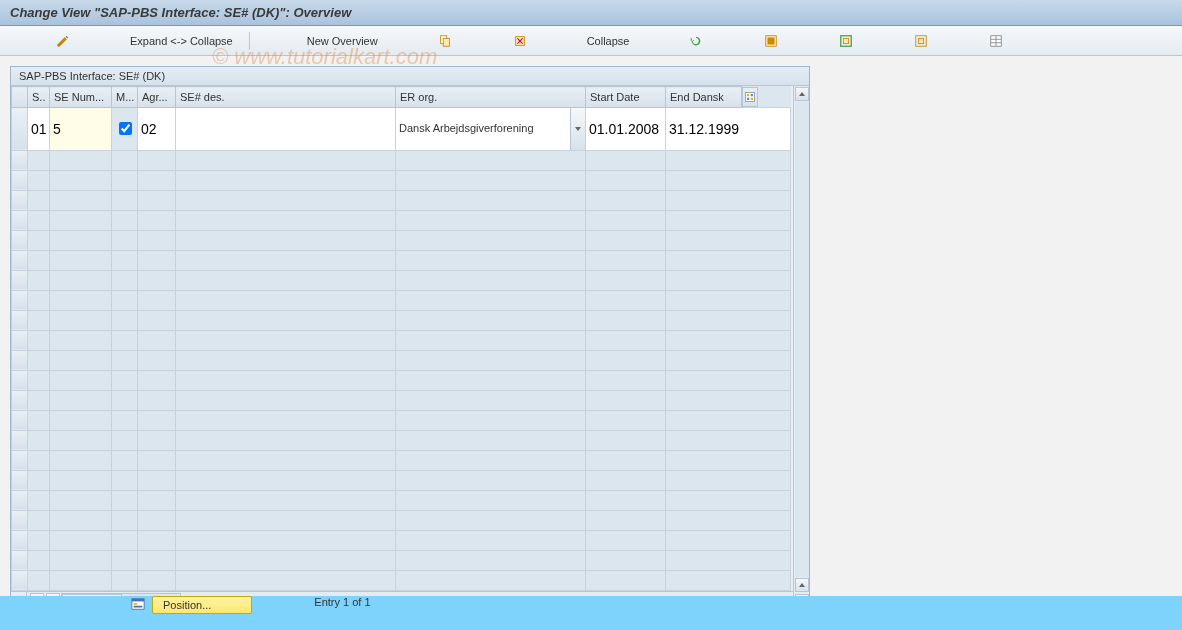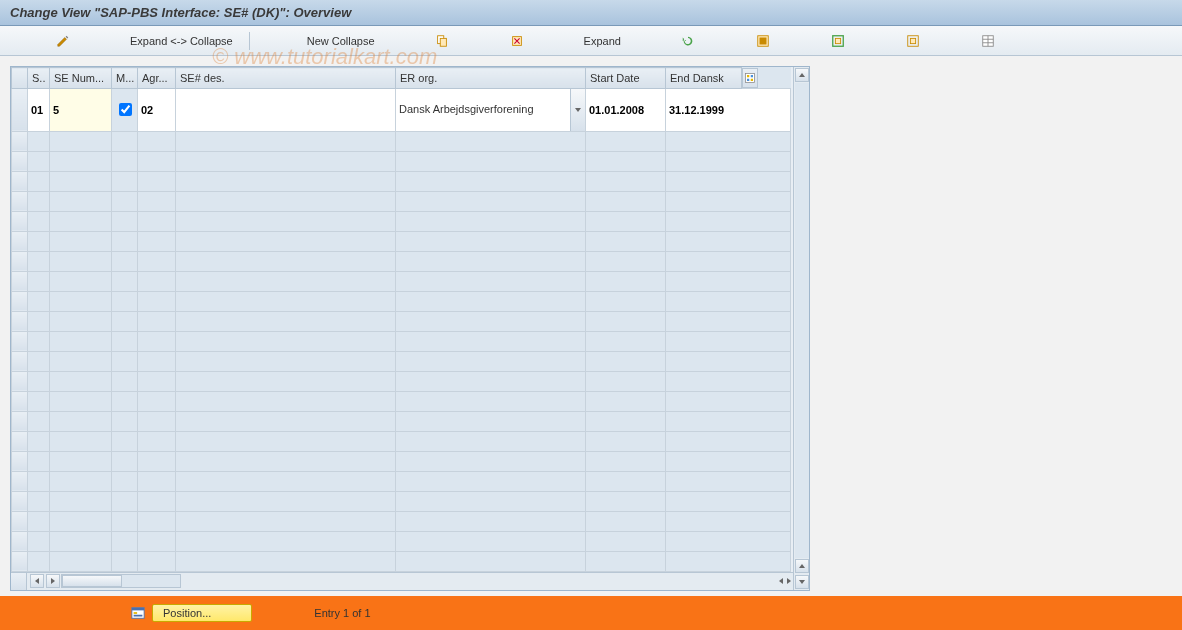--- a/index.html
+++ b/index.html
@@ -97,23 +97,22 @@
     background: linear-gradient(#e9eff5, #d7e1eb);
     width: 16px;
   }
   .grid-table td input[type="text"] {
     width: 100%;
     height: 100%;
     border: none;
     padding: 4px 3px;
     background: #fff;
     font-family: inherit;
-    font-size: 11px;
+    font-size: 14px;
     outline: none;
-    font-weight: bold;
   }
   .grid-table td.dropdown {
     background: #fff;
     position: relative;
   }
   .grid-table td.dropdown .dd-text {
     display: inline-block;
     padding: 14px 3px;
     width: calc(100% - 16px);
     white-space: nowrap;
@@ -183,23 +182,23 @@
     background: linear-gradient(#e9eff5,#d7e1eb);
     border-left: 1px solid #b7c6d4;
     display:flex; align-items:center; justify-content:center;
   }
   .footer {
     position: absolute;
     left: 0; right: 0;
     bottom: 0;
     height: 34px;
     display: flex;
-    align-items: center;
+    align-items: flex-start;
     padding: 0 130px;
-    background: #f97316;
+    background: #7dd3fc;
   }
   .position-btn {
     background: linear-gradient(#fff3a6, #ffe86b);
     border: 1px solid #c9a900;
     padding: 2px 40px 2px 10px;
     display: inline-flex;
     align-items: center;
     gap: 8px;
     cursor: pointer;
     border-radius: 2px;
@@ -231,40 +230,40 @@
           <path d="M2 12l8-8 2 2-8 8H2v-2z" fill="#c98a00" stroke="#8a5a00" stroke-width="0.5"></path>
           <path d="M11 3l2 2 1-1-2-2z" fill="#808080"></path>
         </svg>
     </span>
   </span>
   <span class="tb-btn">
     <span>Expand &lt;-&gt; Collapse</span>
   </span>
   <span class="tb-sep"></span>
   <span class="tb-btn">
-    <span>New Collapse</span>
+    <span>New Overview</span>
   </span>
   <span class="tb-btn">
     <span class="icon">
       <svg viewBox="0 0 16 16">
           <rect x="3" y="2" width="7" height="9" fill="#fff" stroke="#c98a00"></rect>
           <rect x="6" y="5" width="7" height="9" fill="#ffe9b8" stroke="#c98a00"></rect>
         </svg>
     </span>
   </span>
   <span class="tb-btn">
     <span class="icon">
       <svg viewBox="0 0 16 16">
           <rect x="3" y="3" width="10" height="10" fill="#ffe9b8" stroke="#c98a00"></rect>
           <path d="M5 5l6 6M11 5l-6 6" stroke="#c03" stroke-width="1.2"></path>
         </svg>
     </span>
   </span>
   <span class="tb-btn">
-    <span>Expand</span>
+    <span>Collapse</span>
   </span>
   <span class="tb-btn">
     <span class="icon">
       <svg viewBox="0 0 16 16">
           <path d="M8 3a5 5 0 1 1-4.5 2.8L2 4v4h4L4.5 6.5A3.5 3.5 0 1 0 8 4.5z" fill="#4aa34a"></path>
         </svg>
     </span>
   </span>
   <span class="tb-btn">
     <span class="icon">
@@ -299,20 +298,21 @@
           <line x1="8" y1="2" x2="8" y2="14" stroke="#888"></line>
         </svg>
     </span>
   </span>
 </div>
 
 <div class="watermark">© www.tutorialkart.com</div>
 
 <div class="content-area">
   <div class="grid-frame">
+    <div class="grid-title">SAP-PBS Interface: SE# (DK)</div>
     <div class="grid-wrap">
       <div style="flex:1; overflow:hidden;">
         <table class="grid-table">
           <colgroup>
             <col style="width:16px">
             <col style="width:22px">
             <col style="width:62px">
             <col style="width:26px">
             <col style="width:38px">
             <col style="width:220px">

